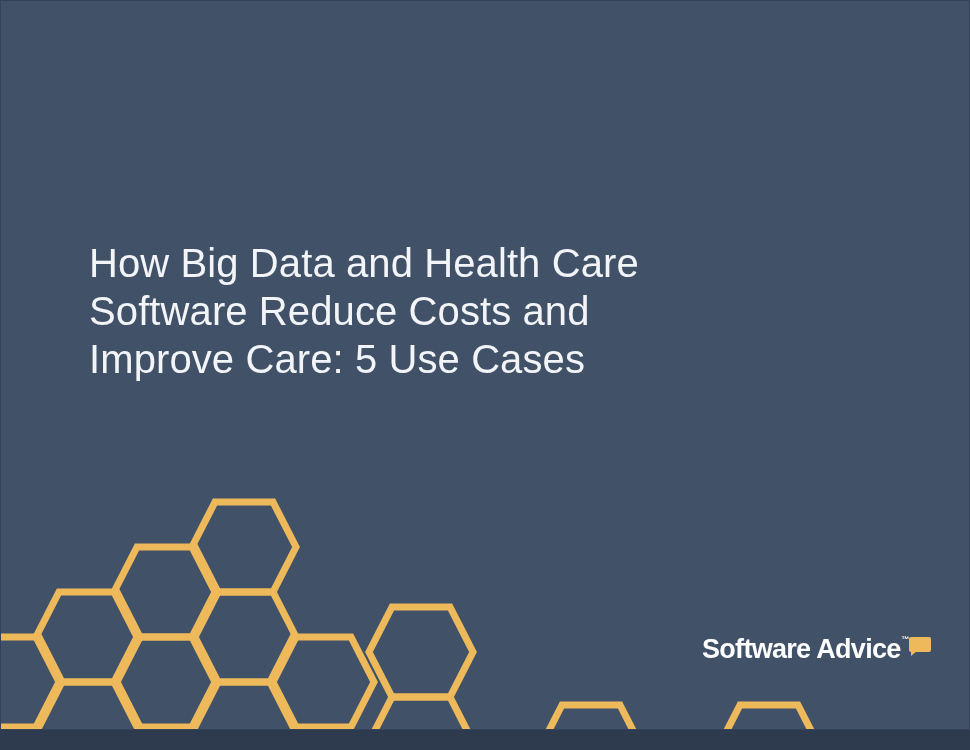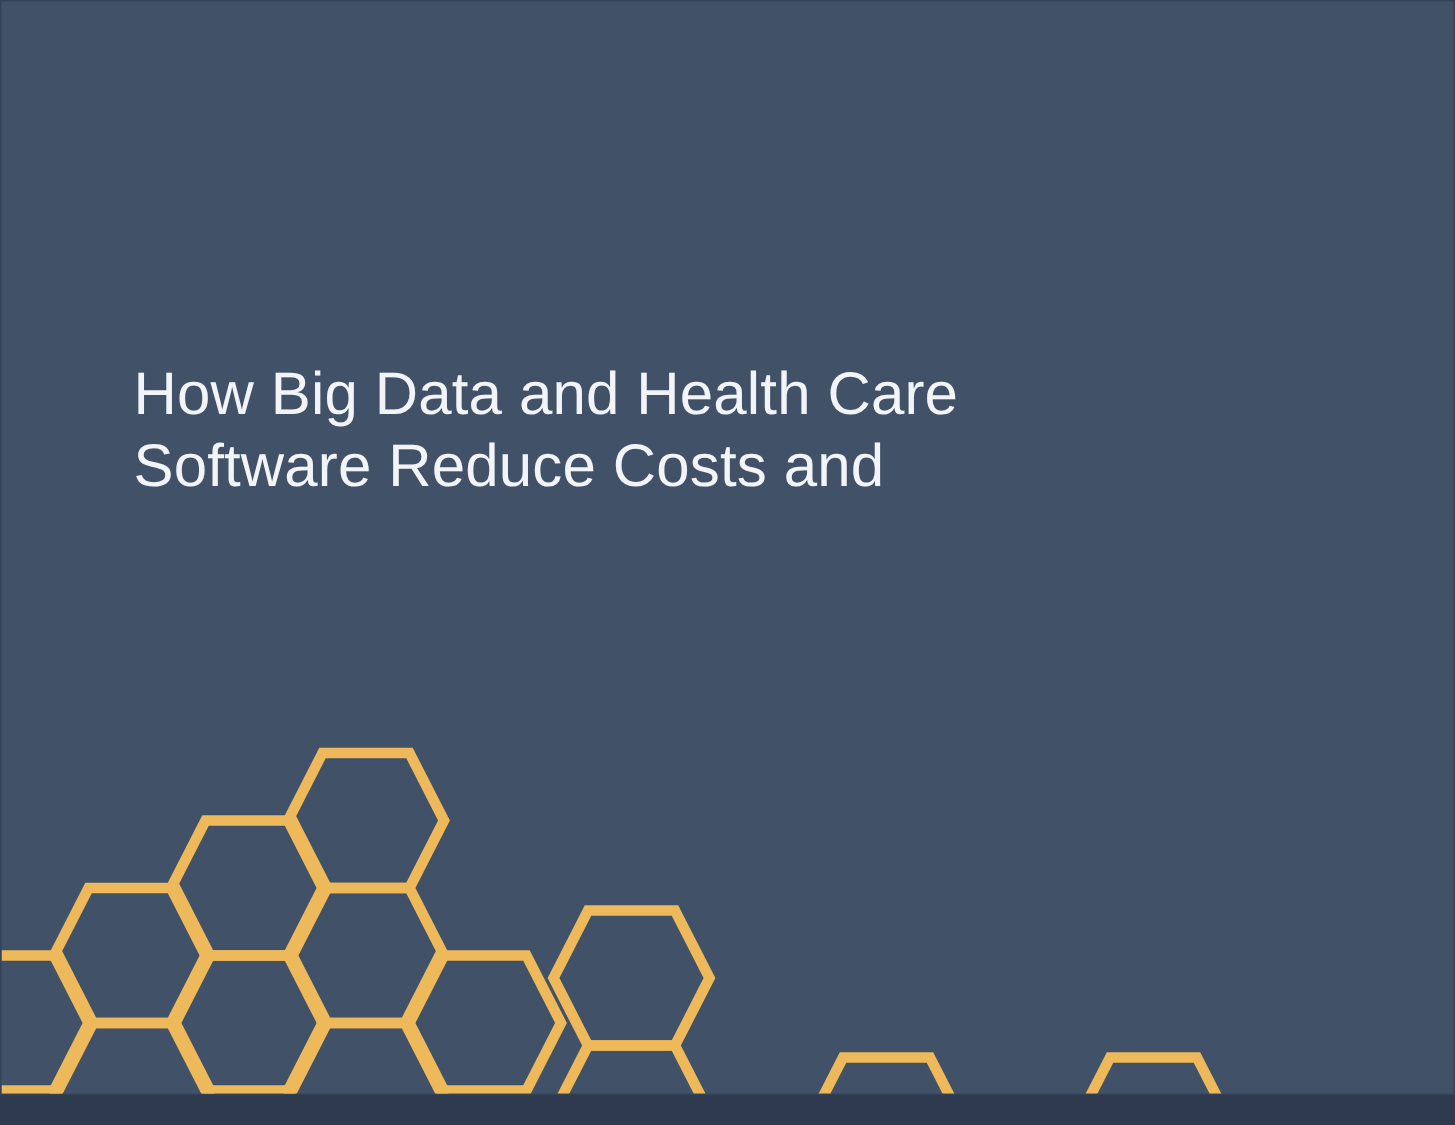--- a/index.html
+++ b/index.html
@@ -130,16 +130,25 @@
 
       <polygon points="561,704 619,704 642,749 619,794 561,794 538,749"></polygon>
 
       <polygon points="739,704 797,704 820,749 797,794 739,794 716,749"></polygon>
     </g>
   </svg>
 
   <div id="title-block">
     <div class="title-line">How Big Data and Health Care</div>
     <div class="title-line">Software Reduce Costs and</div>
+    <div class="title-line">Improve Care: 5 Use Cases</div>
   </div>
 
+  <div id="logo">
+    <span id="logo-wordmark">Software Advice</span>
+    <span id="logo-tm">™</span>
+    <span id="logo-bubble">
+      <span class="bubble-body"></span>
+      <span class="bubble-tail"></span>
+    </span>
+  </div>
 
 </div>
 
 </body></html>

